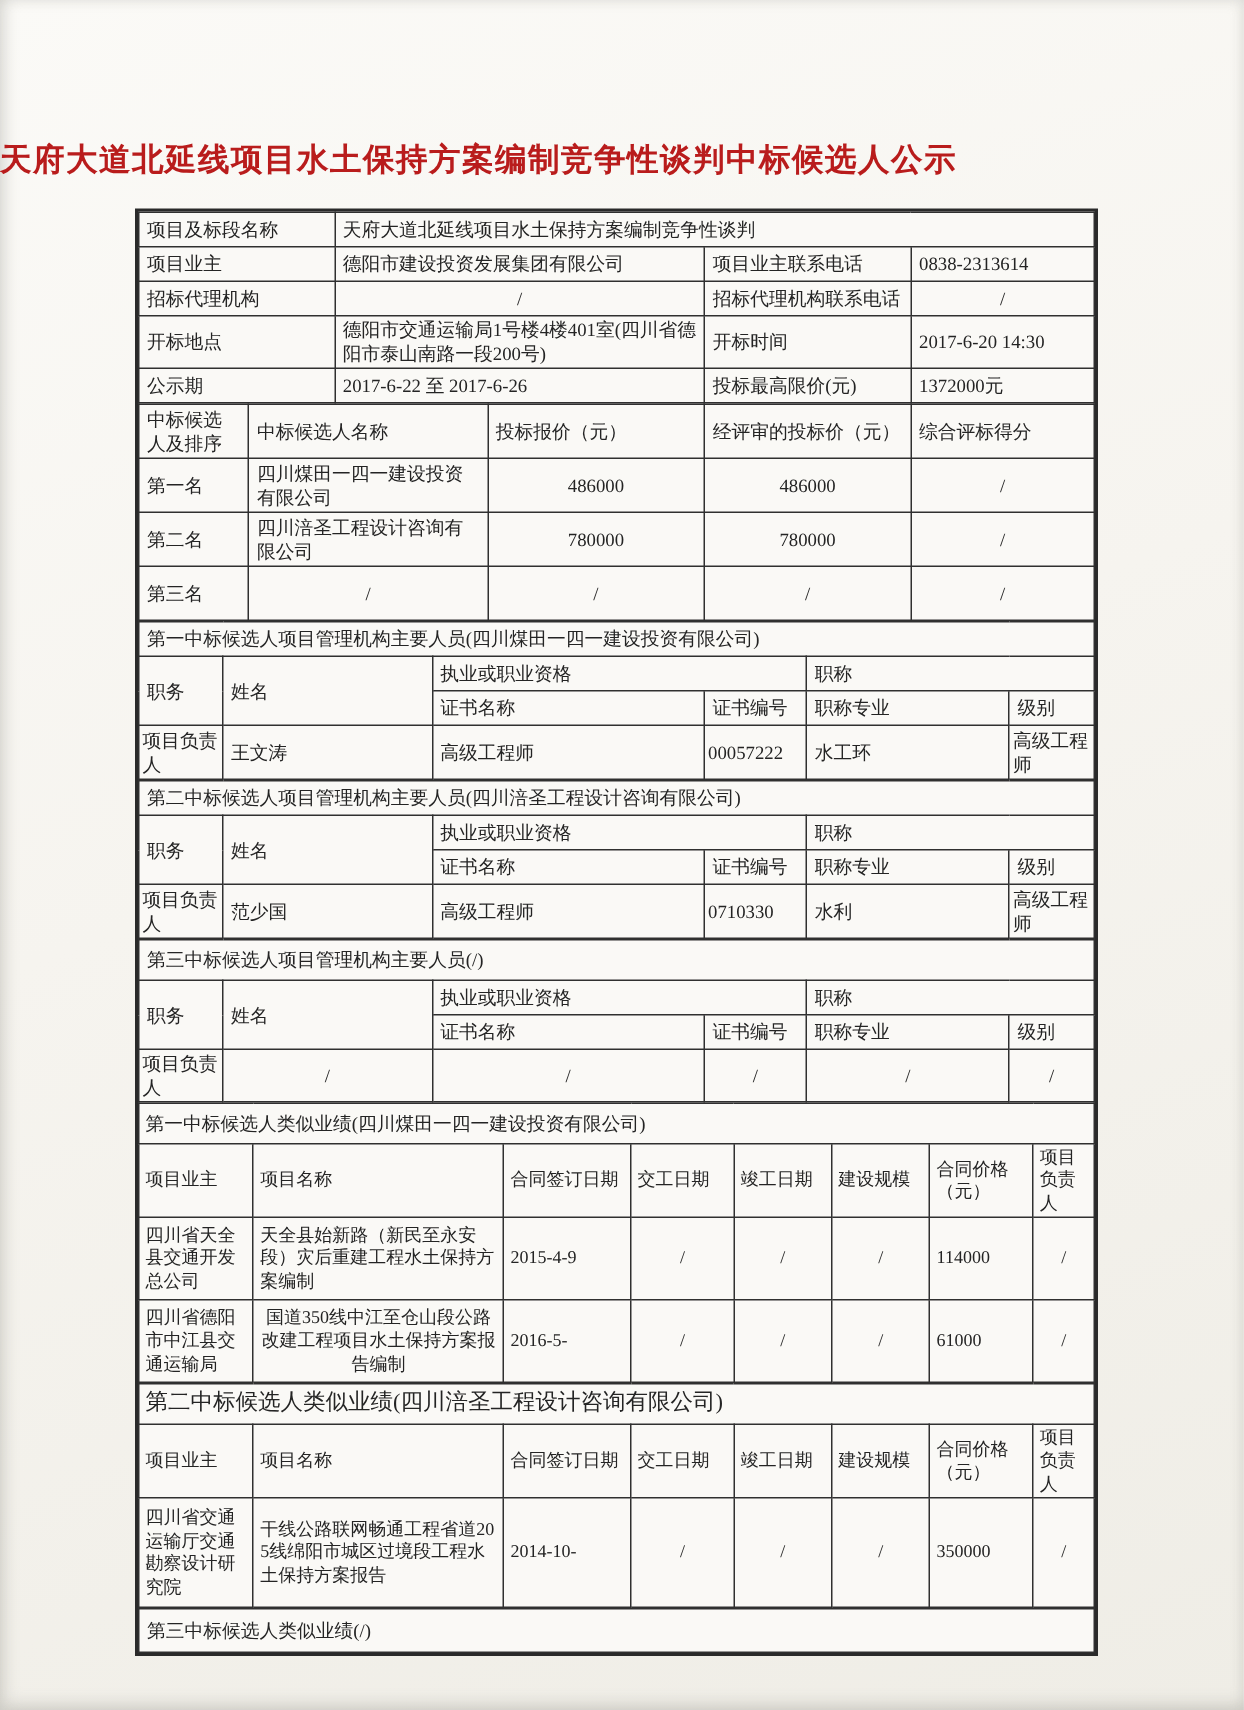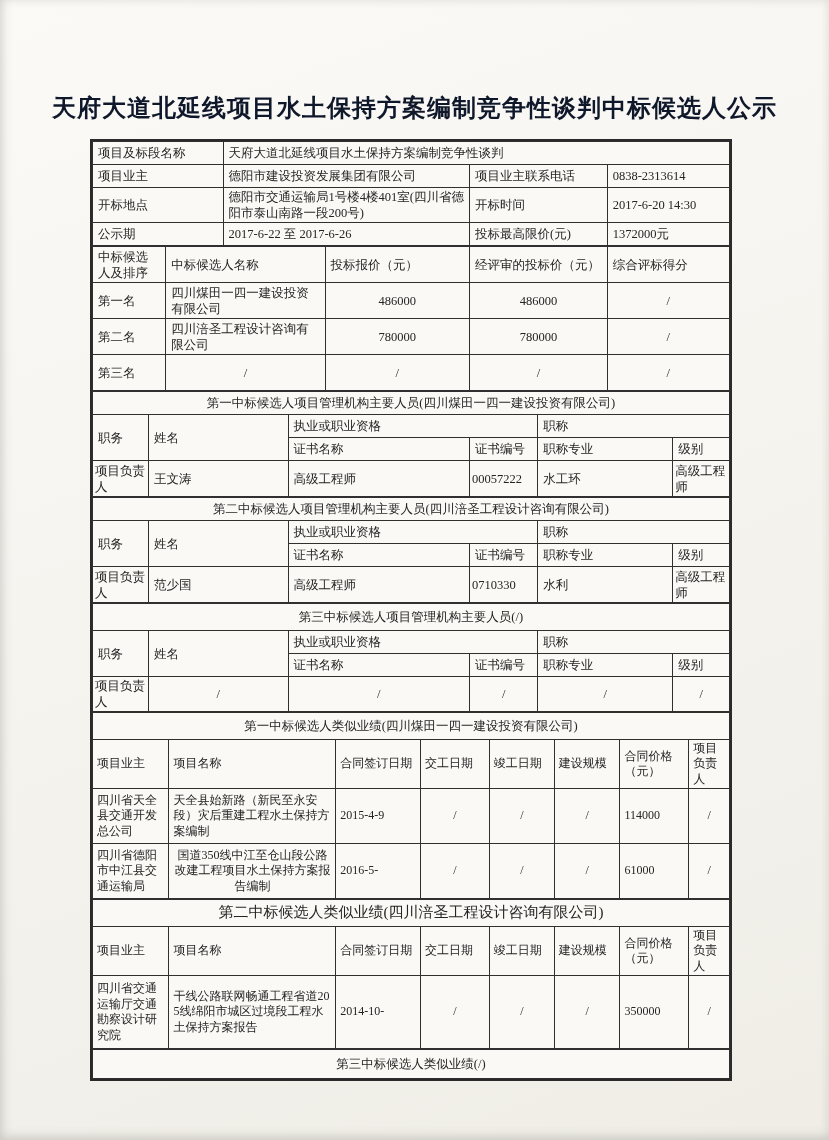--- a/index.html
+++ b/index.html
@@ -10,40 +10,40 @@
     color:#222;
     position:relative;
     overflow:hidden;
   }
   .page{
     position:absolute;inset:0;
     box-shadow:inset 3px -4px 10px rgba(120,118,110,.25), inset -2px 2px 8px rgba(150,148,140,.12);
   }
   .title{
     position:absolute;top:92px;left:0;width:100%;
-    margin:0;text-align:center;
-    font-size:24px;font-weight:bold;letter-spacing:1px;color:#0f172a;
+    margin:0;text-align:left;
+    font-size:21px;font-weight:bold;letter-spacing:1px;color:#b91c1c;
   }
   .doc{
     position:absolute;left:90px;top:139px;width:638px;
     border:2.5px solid #2a2a2a;
     background:#faf9f6;
   }
   table{width:100%;border-collapse:collapse;table-layout:fixed;}
   td{
     border:1.5px solid #303030;
     font-size:12.5px;line-height:1.28;
     padding:1px 5px;
     vertical-align:middle;
     color:#242424;
     word-break:break-all;
     overflow:hidden;
   }
   .c{text-align:center;}
-  .sec{height:20px;text-align:center;}
+  .sec{height:20px;text-align:left;}
   .r20 td{height:20px;}
   .r32 td{height:32px;}
   .r34 td{height:33px;}
   .r26 td{height:24px;}
   .r44 td{height:40px;}
   .r54 td{height:52px;}
   .r72 td{height:70px;}
   .perf td{font-size:12px;padding:1px 4px;}
   .tight{padding:1px 2px;}
   
@@ -72,20 +72,26 @@
         <tr class="r20">
           <td>项目及标段名称</td>
           <td colspan="3">天府大道北延线项目水土保持方案编制竞争性谈判</td>
         </tr>
         <tr class="r20">
           <td>项目业主</td>
           <td>德阳市建设投资发展集团有限公司</td>
           <td>项目业主联系电话</td>
           <td>0838-2313614</td>
         </tr>
+        <tr class="r20">
+          <td>招标代理机构</td>
+          <td class="c">/</td>
+          <td>招标代理机构联系电话</td>
+          <td class="c">/</td>
+        </tr>
         <tr class="r32">
           <td>开标地点</td>
           <td>德阳市交通运输局1号楼4楼401室(四川省德阳市泰山南路一段200号)</td>
           <td>开标时间</td>
           <td>2017-6-20 14:30</td>
         </tr>
         <tr class="r20">
           <td>公示期</td>
           <td>2017-6-22 至 2017-6-26</td>
           <td>投标最高限价(元)</td>

